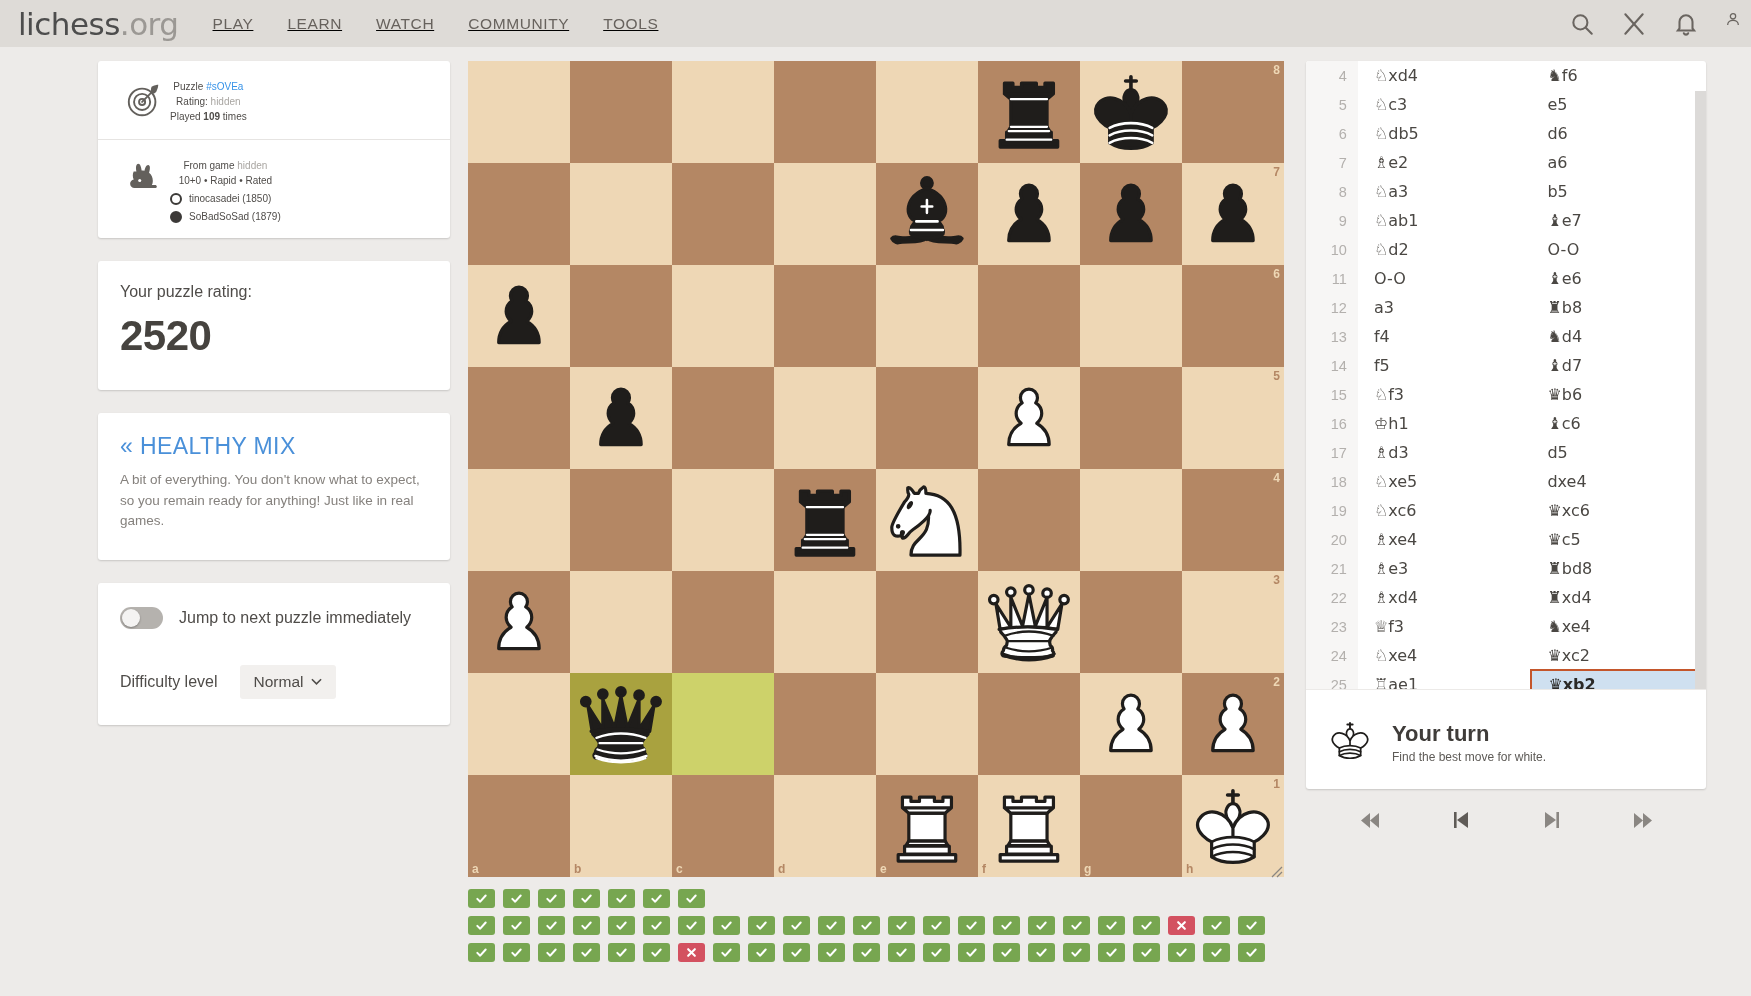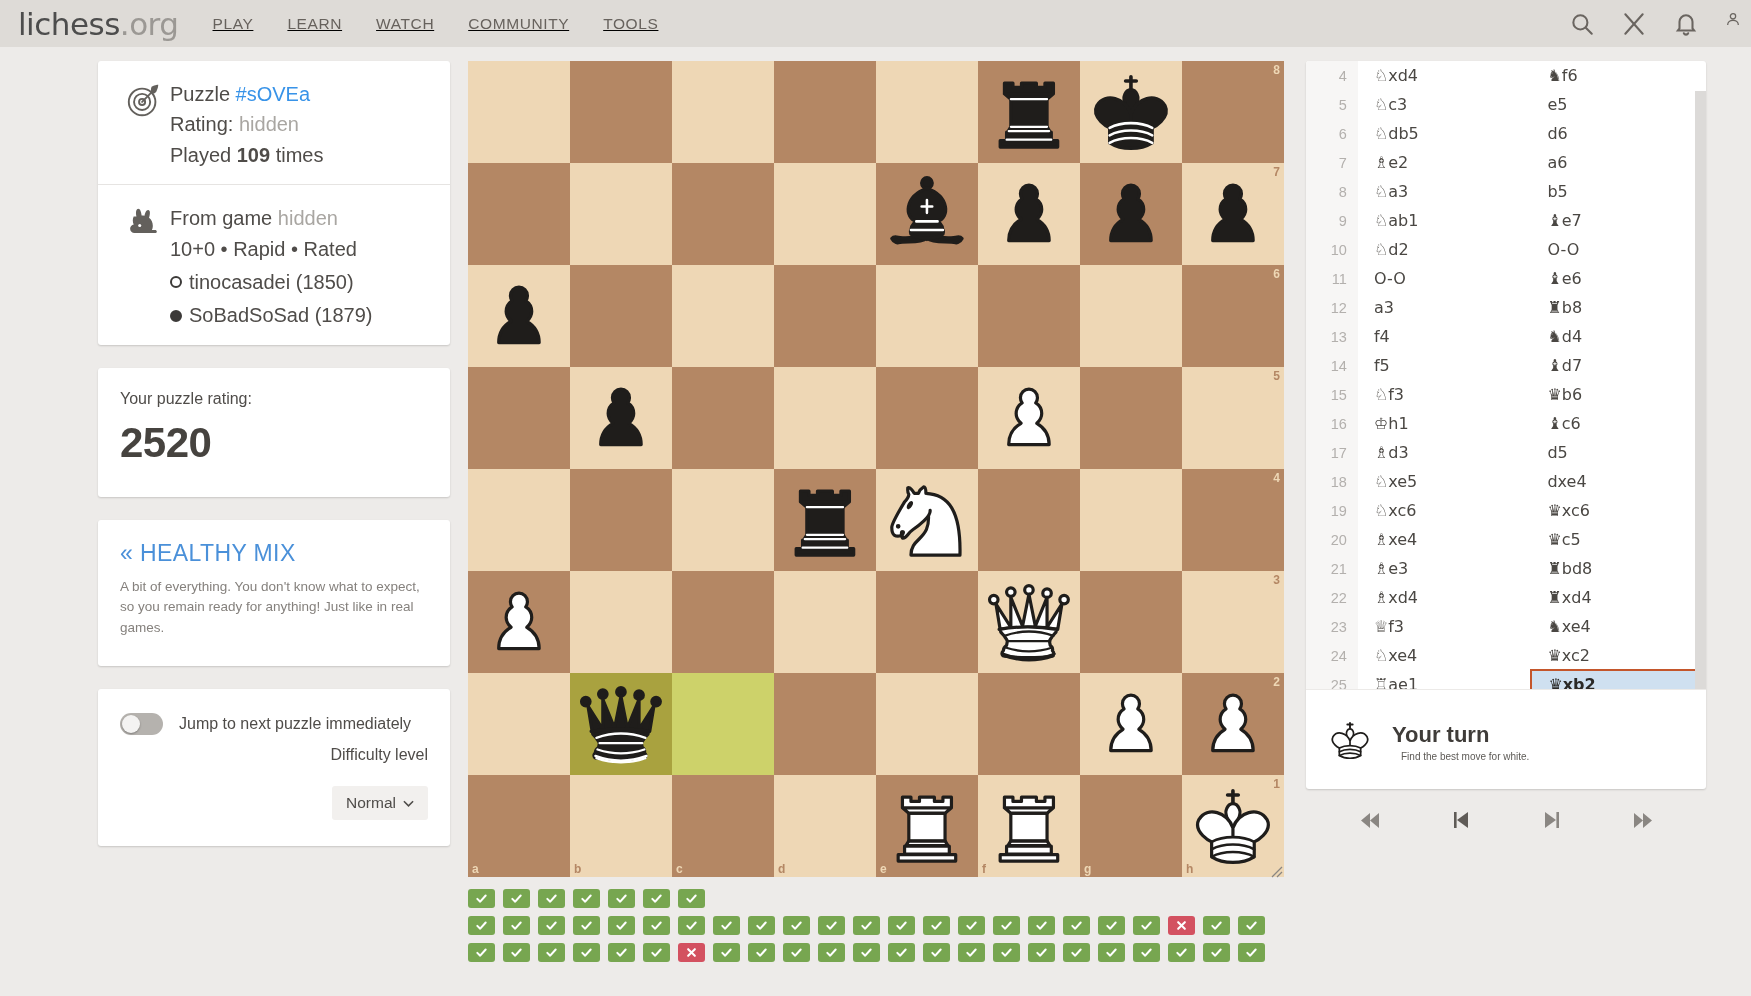--- a/index.html
+++ b/index.html
@@ -56,21 +56,21 @@
 
   
   .info-card { padding: 0; }
   .info-row { display: flex; padding: 18px 20px 14px 20px; }
   .info-row + .info-row { border-top: 1px solid #e6e4e2; }
   .info-ico {
     width: 52px; flex: 0 0 52px; color: #63605c;
     display: flex; align-items: flex-start; justify-content: center;
     padding-top: 2px;
   }
-  .info-txt { font-size: 20px; color: #4f4c49; line-height: 1.52; }
+  .info-txt { font-size: 10px; color: #4f4c49; line-height: 1.52; text-align: center; }
   .info-txt a { color: #3893e8; text-decoration: none; }
   .muted { color: #a9a6a2; }
   .bold { font-weight: bold; }
   .player-line { display: flex; align-items: center; gap: 7px; margin-top: 3px; }
   .disc {
     width: 12px; height: 12px; border-radius: 50%;
     border: 2px solid #3c3a38; display: inline-block;
   }
   .disc.black { background: #3c3a38; }
 
@@ -96,21 +96,21 @@
   .toggle {
     width: 43px; height: 22px; border-radius: 11px;
     background: #b5b2ae; position: relative; cursor: pointer; flex: 0 0 43px;
   }
   .toggle .knob {
     position: absolute; top: 2px; left: 2px;
     width: 18px; height: 18px; border-radius: 50%;
     background: #f4f3f2; box-shadow: 0 1px 2px rgba(0,0,0,.3);
   }
   .setting-label { font-size: 16px; color: #4f4c49; }
-  .diff-row { display: flex; align-items: flex-end; gap: 22px; margin-top: 11px; flex-direction: column; }
+  .diff-row { display: flex; align-items: center; gap: 22px; margin-top: 36px; }
   .select {
     background: #f2f0ee; border: none; border-radius: 3px;
     padding: 8px 14px; min-width: 96px;
     display: flex; align-items: center; justify-content: space-between;
     gap: 0; cursor: pointer;
   }
   .select span { font-size: 15.5px; color: #4f4c49; }
   .chev { width: 11px; height: 7px; }
 
   
@@ -190,21 +190,21 @@
     position: absolute; right: 0; top: 30px; bottom: 0;
     width: 11px; background: #dcdad8;
   }
   .turn-box {
     flex: 1; border-top: 1px solid #eceae8;
     padding: 26px 26px 0 20px;
   }
   .turn-top { display: flex; align-items: center; gap: 18px; }
   .turn-ico { width: 48px; flex: 0 0 48px; }
   .turn-title { font-size: 22px; font-weight: bold; color: #3f3c39; }
-  .turn-sub { font-size: 10px; color: #5d5a56; margin-top: 3px; margin-left: 9px; }
+  .turn-sub { font-size: 12px; color: #5d5a56; margin-top: 3px; }
   .nav-controls {
     display: flex; justify-content: space-around; align-items: center;
     margin-top: 16px; padding: 0 18px;
   }
   .navbtn {
     width: 34px; height: 30px; cursor: pointer;
     display: flex; align-items: center; justify-content: center;
     color: #8a8682;
   }
   .navbtn.dark { color: #5f5b57; }

